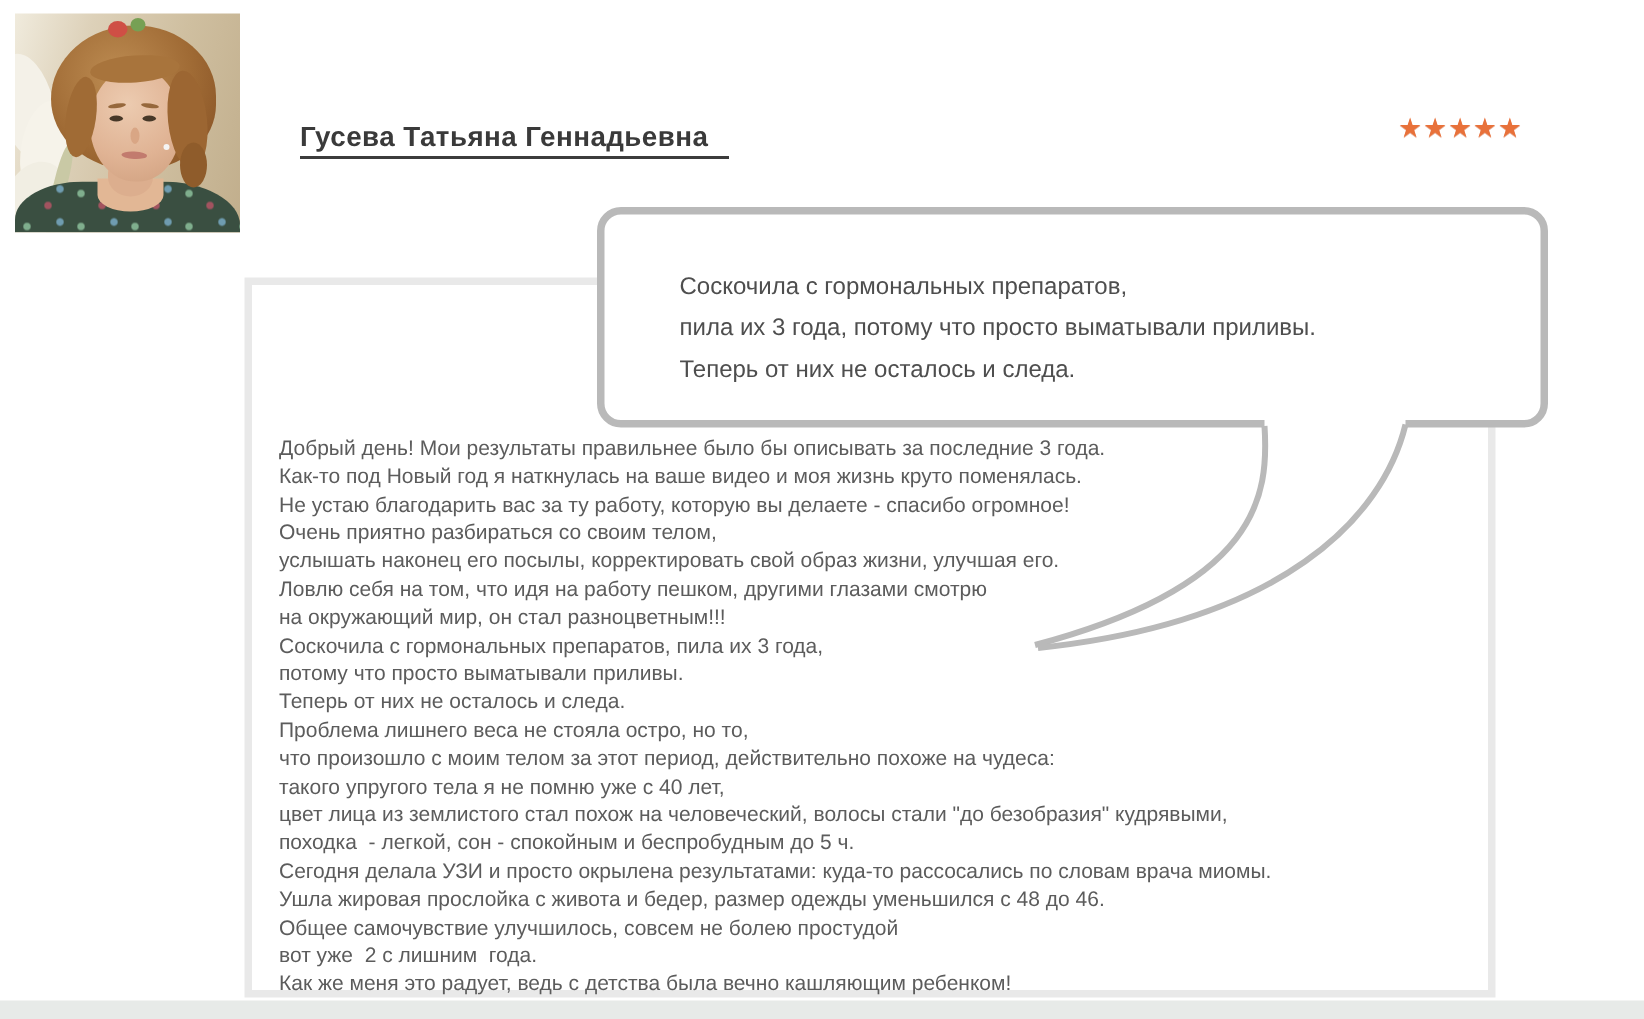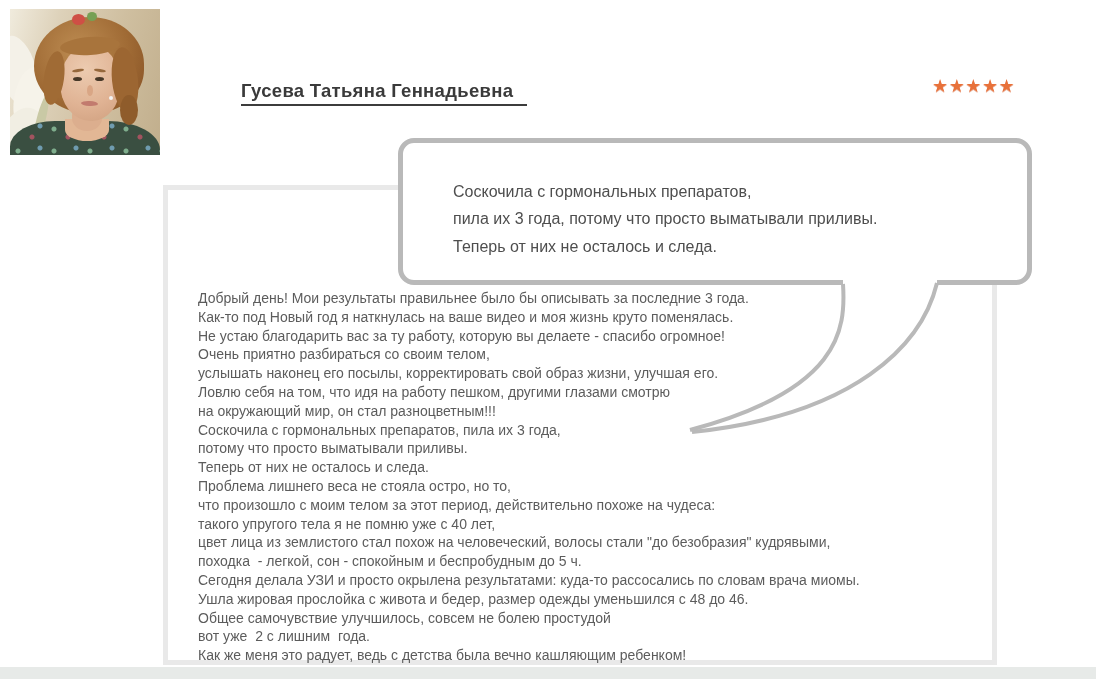--- a/index.html
+++ b/index.html
@@ -38,31 +38,31 @@
   .browR { left:84px; top:60px; width:12px; height:3px; background:#96683c; border-radius:50%; transform:rotate(8deg); }
   .eyeL  { left:63px; top:68px; width:9px; height:4px; background:#473828; border-radius:50%; }
   .eyeR  { left:85px; top:68px; width:9px; height:4px; background:#473828; border-radius:50%; }
   .nose  { left:77px; top:76px; width:6px; height:11px; background:#d9a685; border-radius:50%; }
   .lips  { left:71px; top:92px; width:17px; height:5px; background:#c27b6e; border-radius:50%; transform:rotate(3deg); }
   .earring { left:99px; top:87px; width:4px; height:4px; background:#f4f4f4; border-radius:50%; }
 
   
   .name { position:absolute; left:200px; top:80px; font-size:18.5px; font-weight:bold;
           color:#3a3a3a; letter-spacing:0.3px; border-bottom:2px solid #3c3c3c;
-          padding:0 14px 2px 0; cursor:pointer;margin-left:41px; }
+          padding:0 14px 2px 0; cursor:pointer; }
 
   
   .stars { position:absolute; left:932px; top:76px; font-family:"DejaVu Sans",sans-serif;
            font-size:18px; line-height:20px; letter-spacing:0.5px;
            text-shadow:0 1px 0 rgba(205,85,35,0.45); }
 
   
   .content-box { position:absolute; left:163px; top:185px; width:834px; height:480px;
                  background:#fff; border:5px solid #e9e9e9; }
-  .review-text { position:absolute; left:198px; top:289px; width:800px;
+  .review-text { position:absolute; left:186px; top:289px; width:800px;
                  font-size:14px; line-height:18.8px; color:#5c5c5c; white-space:pre-wrap; }
 
   
   .bubble { position:absolute; left:398px; top:138px; width:634px; height:147px;
             background:#fff; border:5px solid #b9b9b9; border-radius:16px; z-index:5; }
   .bubble-text { position:absolute; left:34px; top:35px; font-size:16px; line-height:27.3px;
                  color:#4e4e4e; white-space:pre-wrap;margin-left:16px; }
   .tail { position:absolute; left:680px; top:276px; width:270px; height:160px; z-index:6; }
 
   

